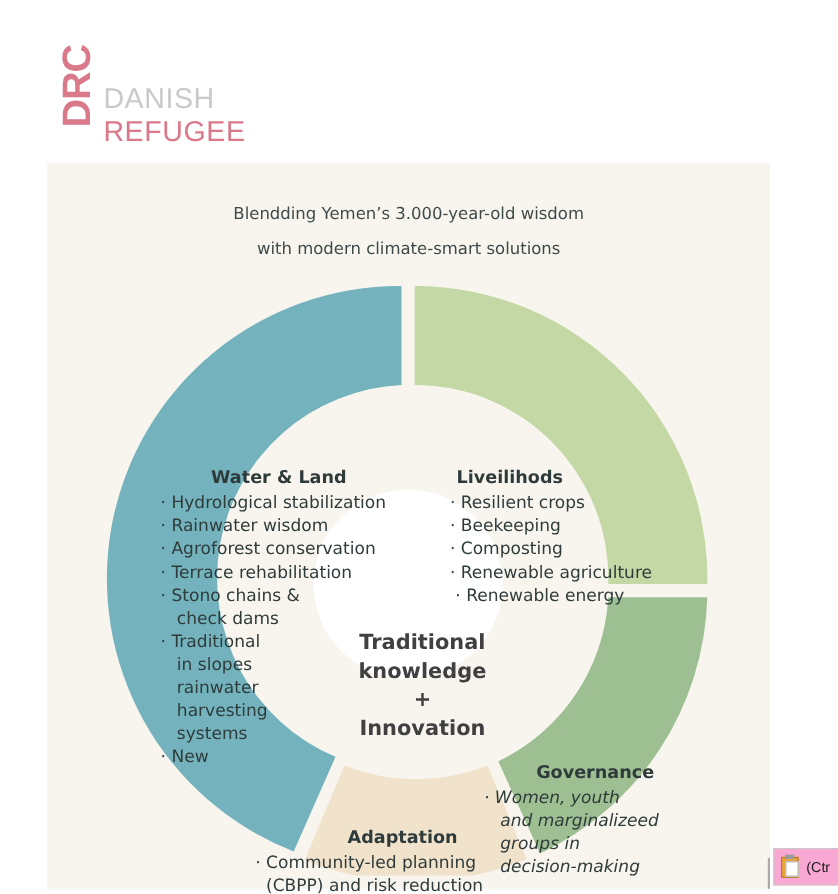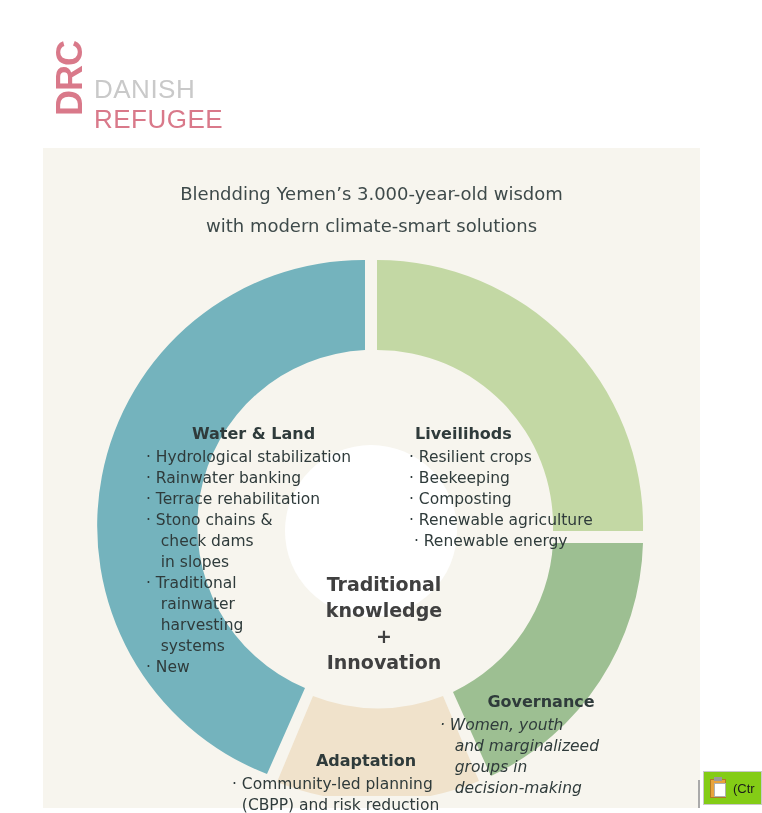--- a/index.html
+++ b/index.html
@@ -67,21 +67,21 @@
     background: #f7f5ee;
   }
 
   #chart-title {
     position: absolute;
     left: 0;
     top: 30px;
     width: 657px;
     text-align: center;
     font-family: "DejaVu Sans", sans-serif;
-    font-size: 18px;
+    font-size: 15px;
     line-height: 32px;
     color: #3e4a4a;
   }
 
   
   #donut {
     position: absolute;
     left: 48px;
     top: 108px;
     width: 560px;
@@ -154,21 +154,21 @@
     color: #404040;
   }
 
   
   #paste-widget {
     position: absolute;
     left: 703px;
     top: 771px;
     width: 59px;
     height: 34px;
-    background: #84cc16;
+    background: #f9a8d4;
     border: 1px solid #c9c9c9;
     display: flex;
     align-items: center;
     padding-left: 6px;
     box-sizing: border-box;
   }
   #paste-icon {
     width: 20px;
     height: 22px;
     position: relative;
@@ -259,26 +259,27 @@
                A 176 176 0 0 0 352 440
                Z"></path>
 
       <circle cx="280" cy="275" r="86" fill="#ffffff"></circle>
     </svg>
 
     <div class="seg-label" id="seg-water">
       <div class="seg-title">Water &amp; Land</div>
       <div class="seg-list">
         <div>· Hydrological stabilization</div>
-        <div>· Rainwater banking</div>
+        <div>· Rainwater wisdom</div>
+        <div>· Agroforest conservation</div>
         <div>· Terrace rehabilitation</div>
         <div>· Stono chains &amp;</div>
         <div>&nbsp;&nbsp; check dams</div>
+        <div>· Traditional</div>
         <div>&nbsp;&nbsp; in slopes</div>
-        <div>· Traditional</div>
         <div>&nbsp;&nbsp; rainwater</div>
         <div>&nbsp;&nbsp; harvesting</div>
         <div>&nbsp;&nbsp; systems</div>
         <div>· New</div>
       </div>
     </div>
 
     <div class="seg-label" id="seg-livelihoods">
       <div class="seg-title">Liveilihods</div>
       <div class="seg-list">

